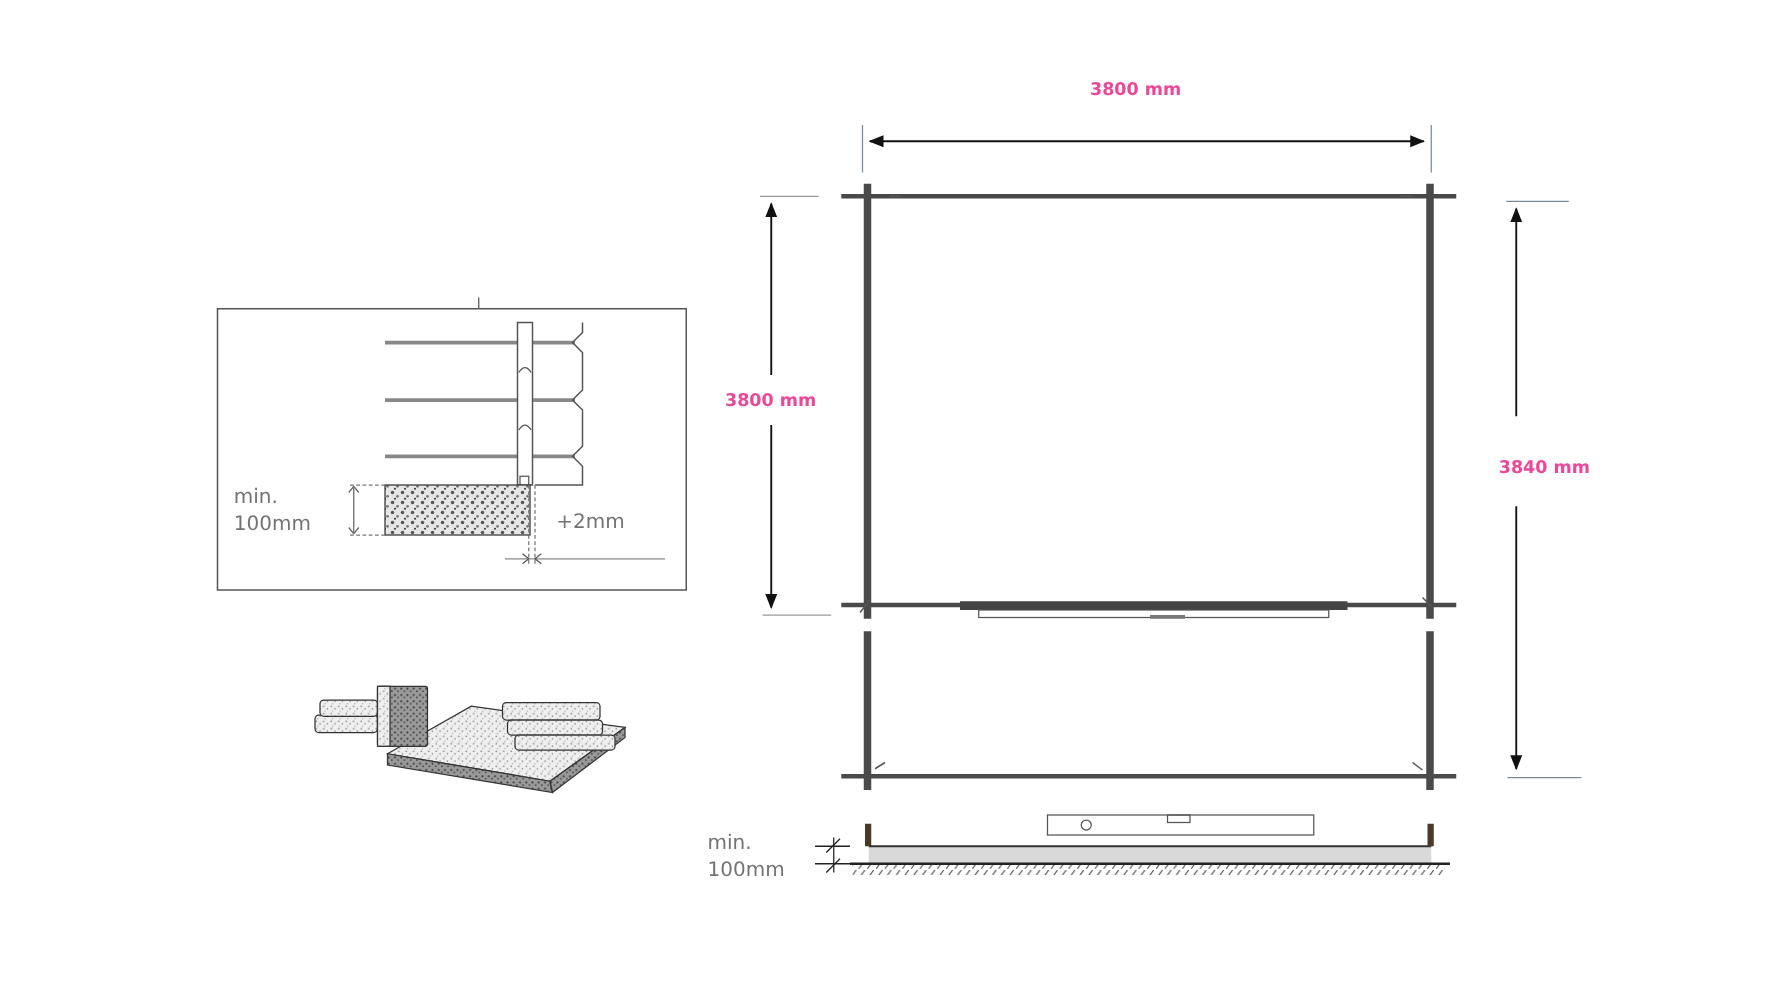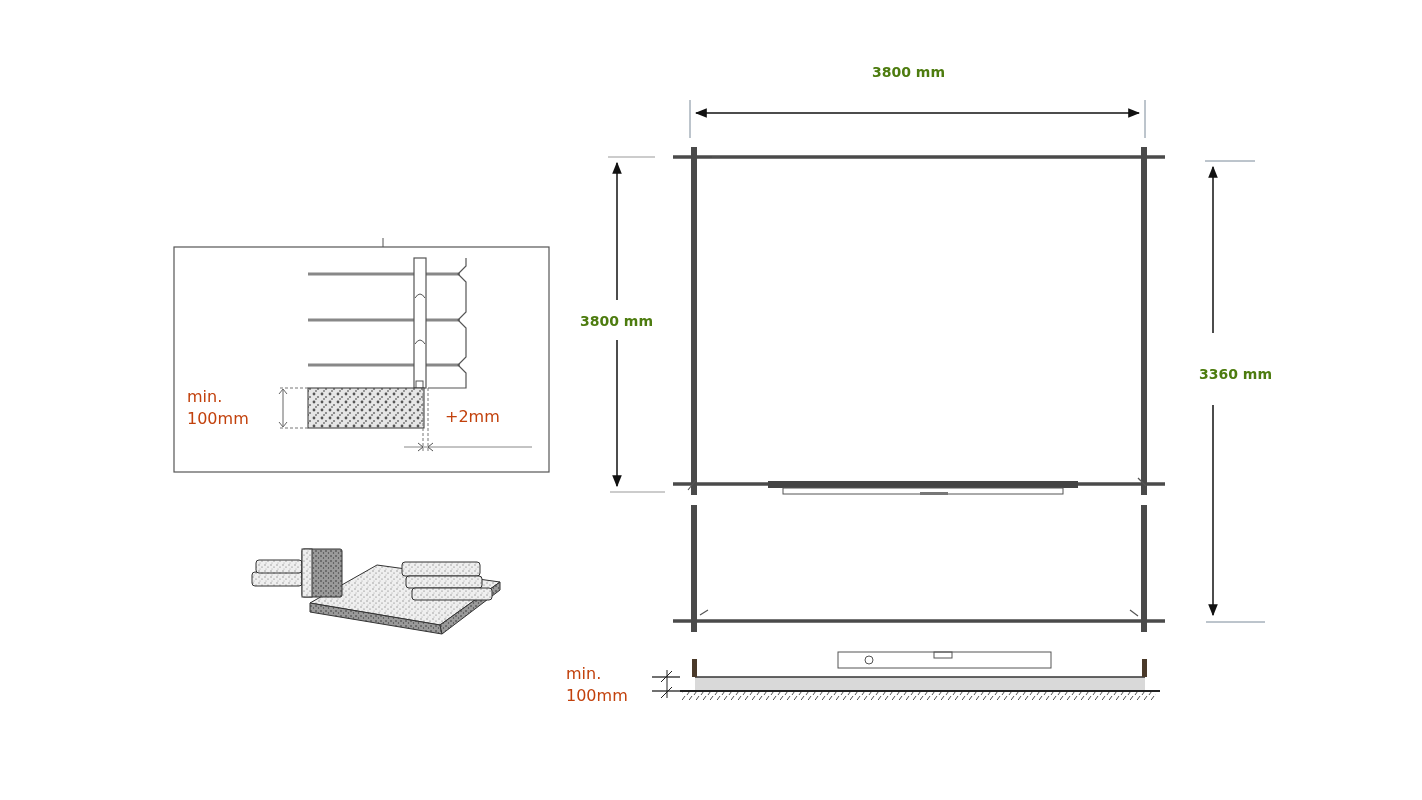--- a/index.html
+++ b/index.html
@@ -1,19 +1,19 @@
 <!DOCTYPE html>
 <html><head>
 <meta charset="utf-8">
 <style>
   html, body { margin:0; padding:0; background:#ffffff; }
   body { width:1422px; height:800px; position:relative; overflow:hidden; font-family:"Liberation Sans", sans-serif; }
   .abs { position:absolute; }
-  .lbl-bold { font-family:"DejaVu Sans", sans-serif; font-weight:bold; font-size:14px; color:#4d7c0f; white-space:nowrap; }
-  .lbl-thin { font-family:"DejaVu Sans", sans-serif; font-size:16px; color:#c2410c; line-height:20px; white-space:nowrap; }
+  .lbl-bold { font-family:"DejaVu Sans", sans-serif; font-weight:bold; font-size:14px; color:#ec4899; white-space:nowrap; }
+  .lbl-thin { font-family:"DejaVu Sans", sans-serif; font-size:16px; color:#737373; line-height:20px; white-space:nowrap; }
   svg { position:absolute; left:0; top:0; }
 </style>
 </head>
 <body>
 
 <svg width="1422" height="800" viewBox="0 0 1422 800">
   <defs>
     <pattern id="stone" width="8" height="8" patternUnits="userSpaceOnUse">
       <rect width="8" height="8" fill="#e6e6e6"></rect>
       <circle cx="2" cy="2" r="1.4" fill="#555"></circle>
@@ -148,16 +148,16 @@
     <path d="M661,682 l11,-11 M661,698 l11,-11" stroke="#222" stroke-width="1"></path>
   </g>
 </svg>
 
 <div class="abs lbl-thin" style="left:187px;top:387px;">min.</div>
 <div class="abs lbl-thin" style="left:187px;top:409px;">100mm</div>
 <div class="abs lbl-thin" style="left:445px;top:407px;">+2mm</div>
 
 <div class="abs lbl-bold" style="left:872px;top:64px;">3800 mm</div>
 <div class="abs lbl-bold" style="left:580px;top:313px;">3800 mm</div>
-<div class="abs lbl-bold" style="left:1199px;top:366px;">3360 mm</div>
+<div class="abs lbl-bold" style="left:1199px;top:366px;">3840 mm</div>
 
 <div class="abs lbl-thin" style="left:566px;top:664px;">min.</div>
 <div class="abs lbl-thin" style="left:566px;top:686px;">100mm</div>
 
 </body></html>

